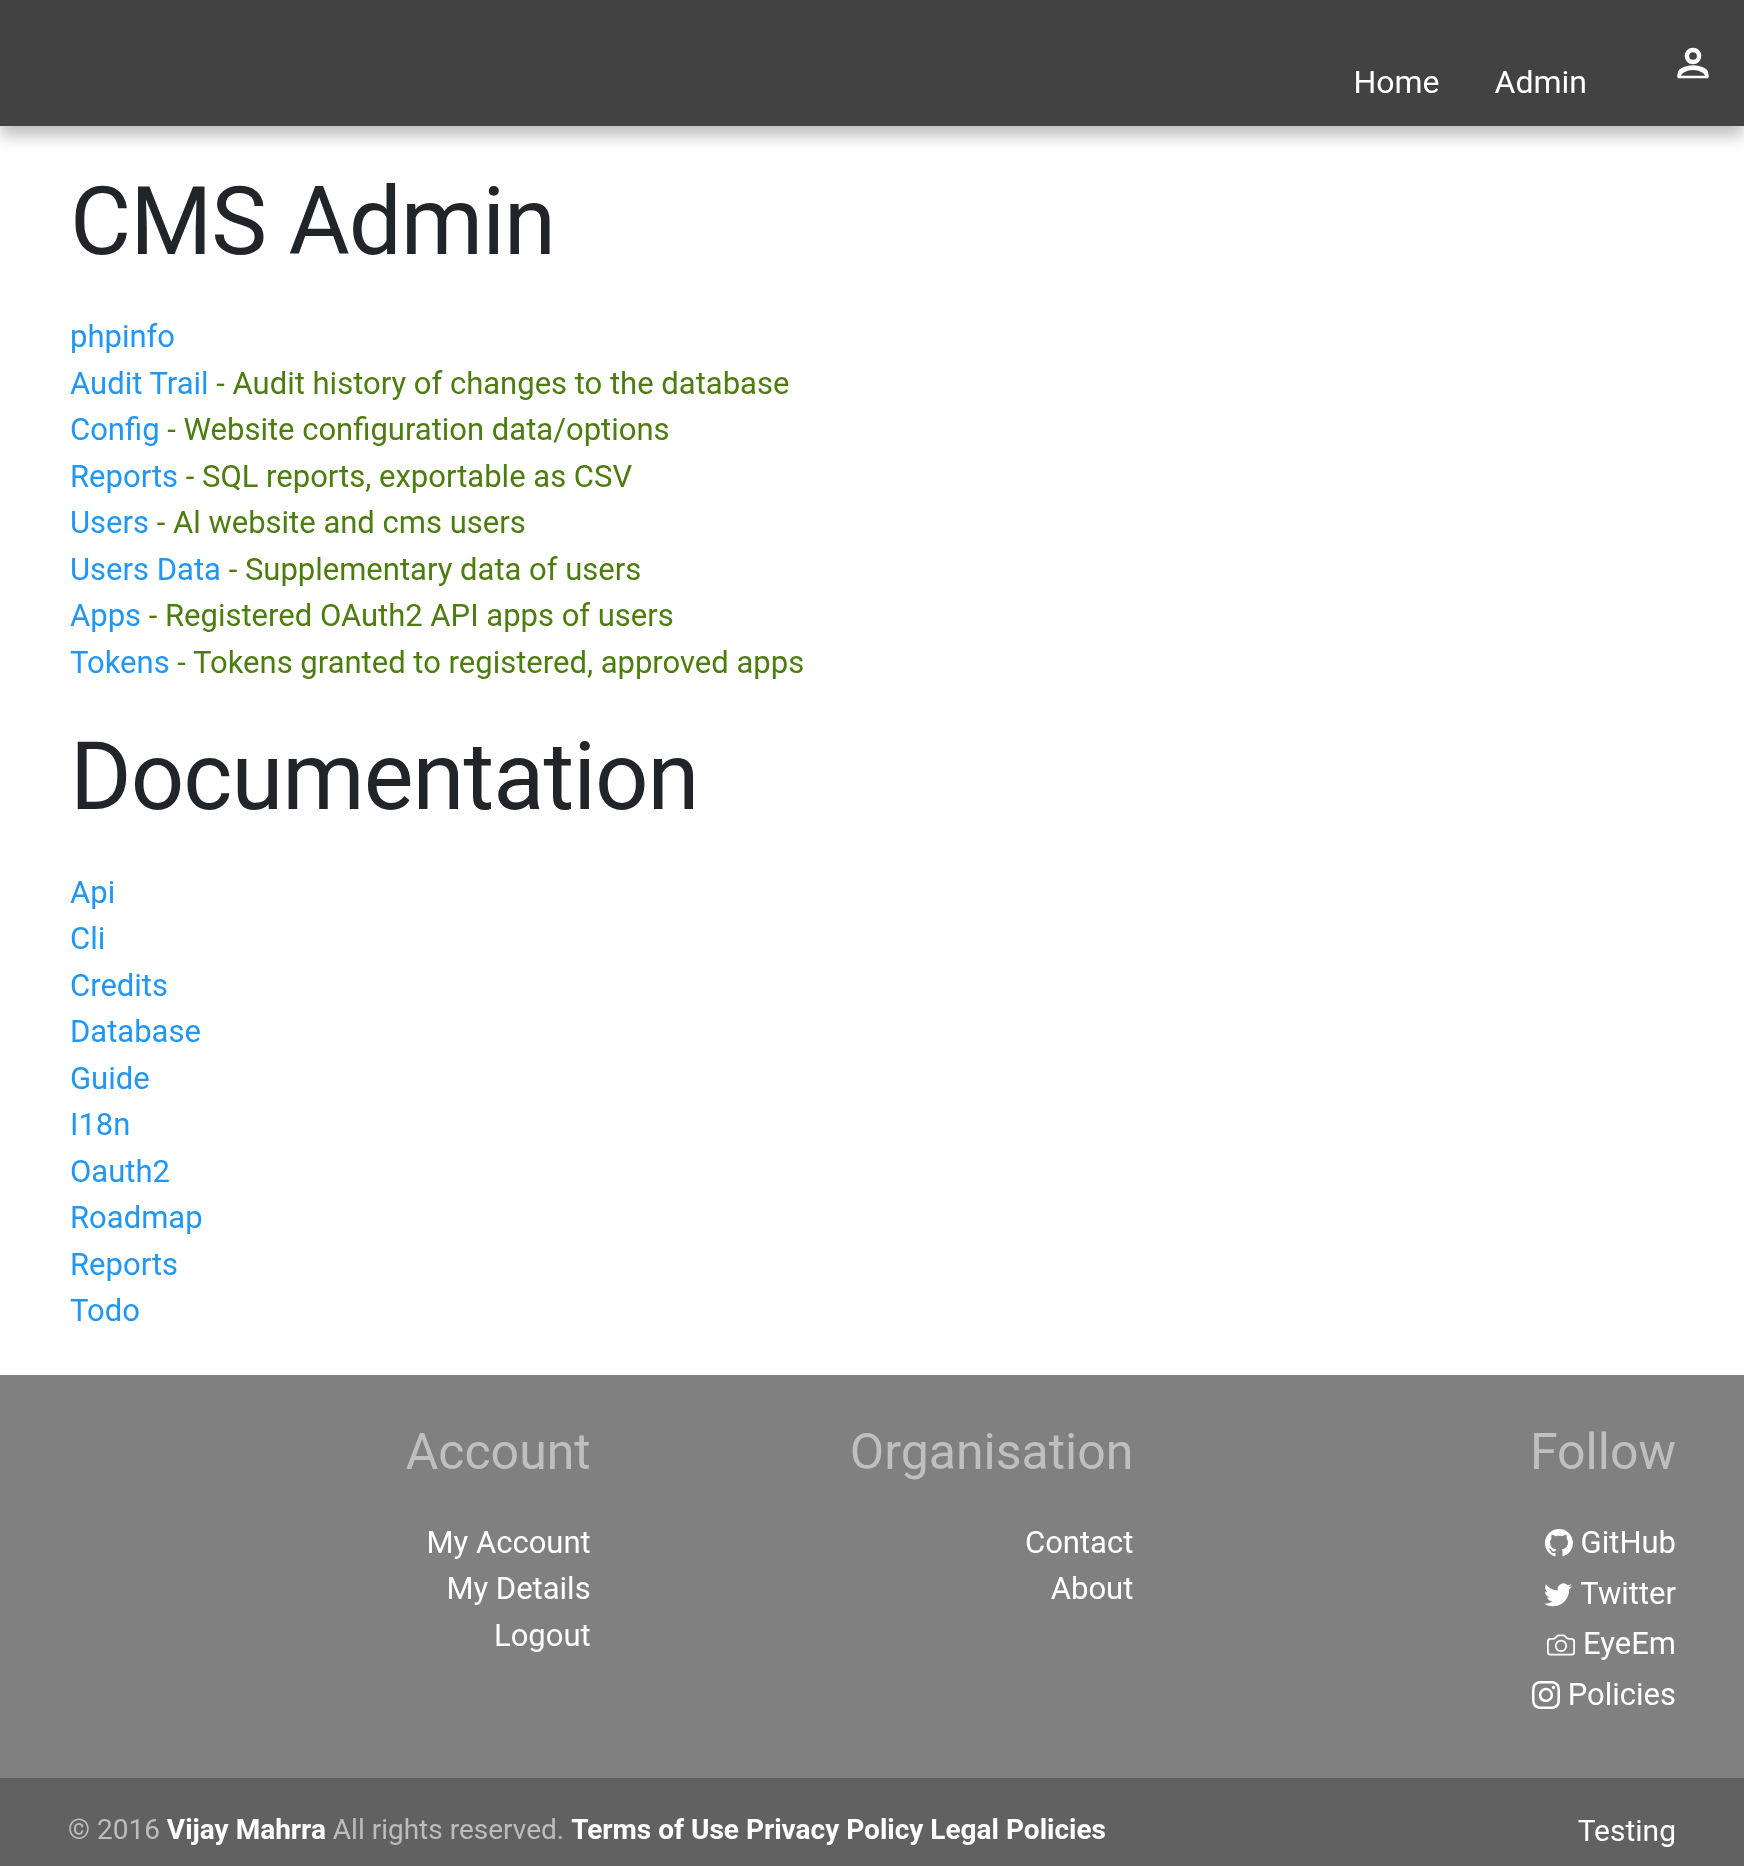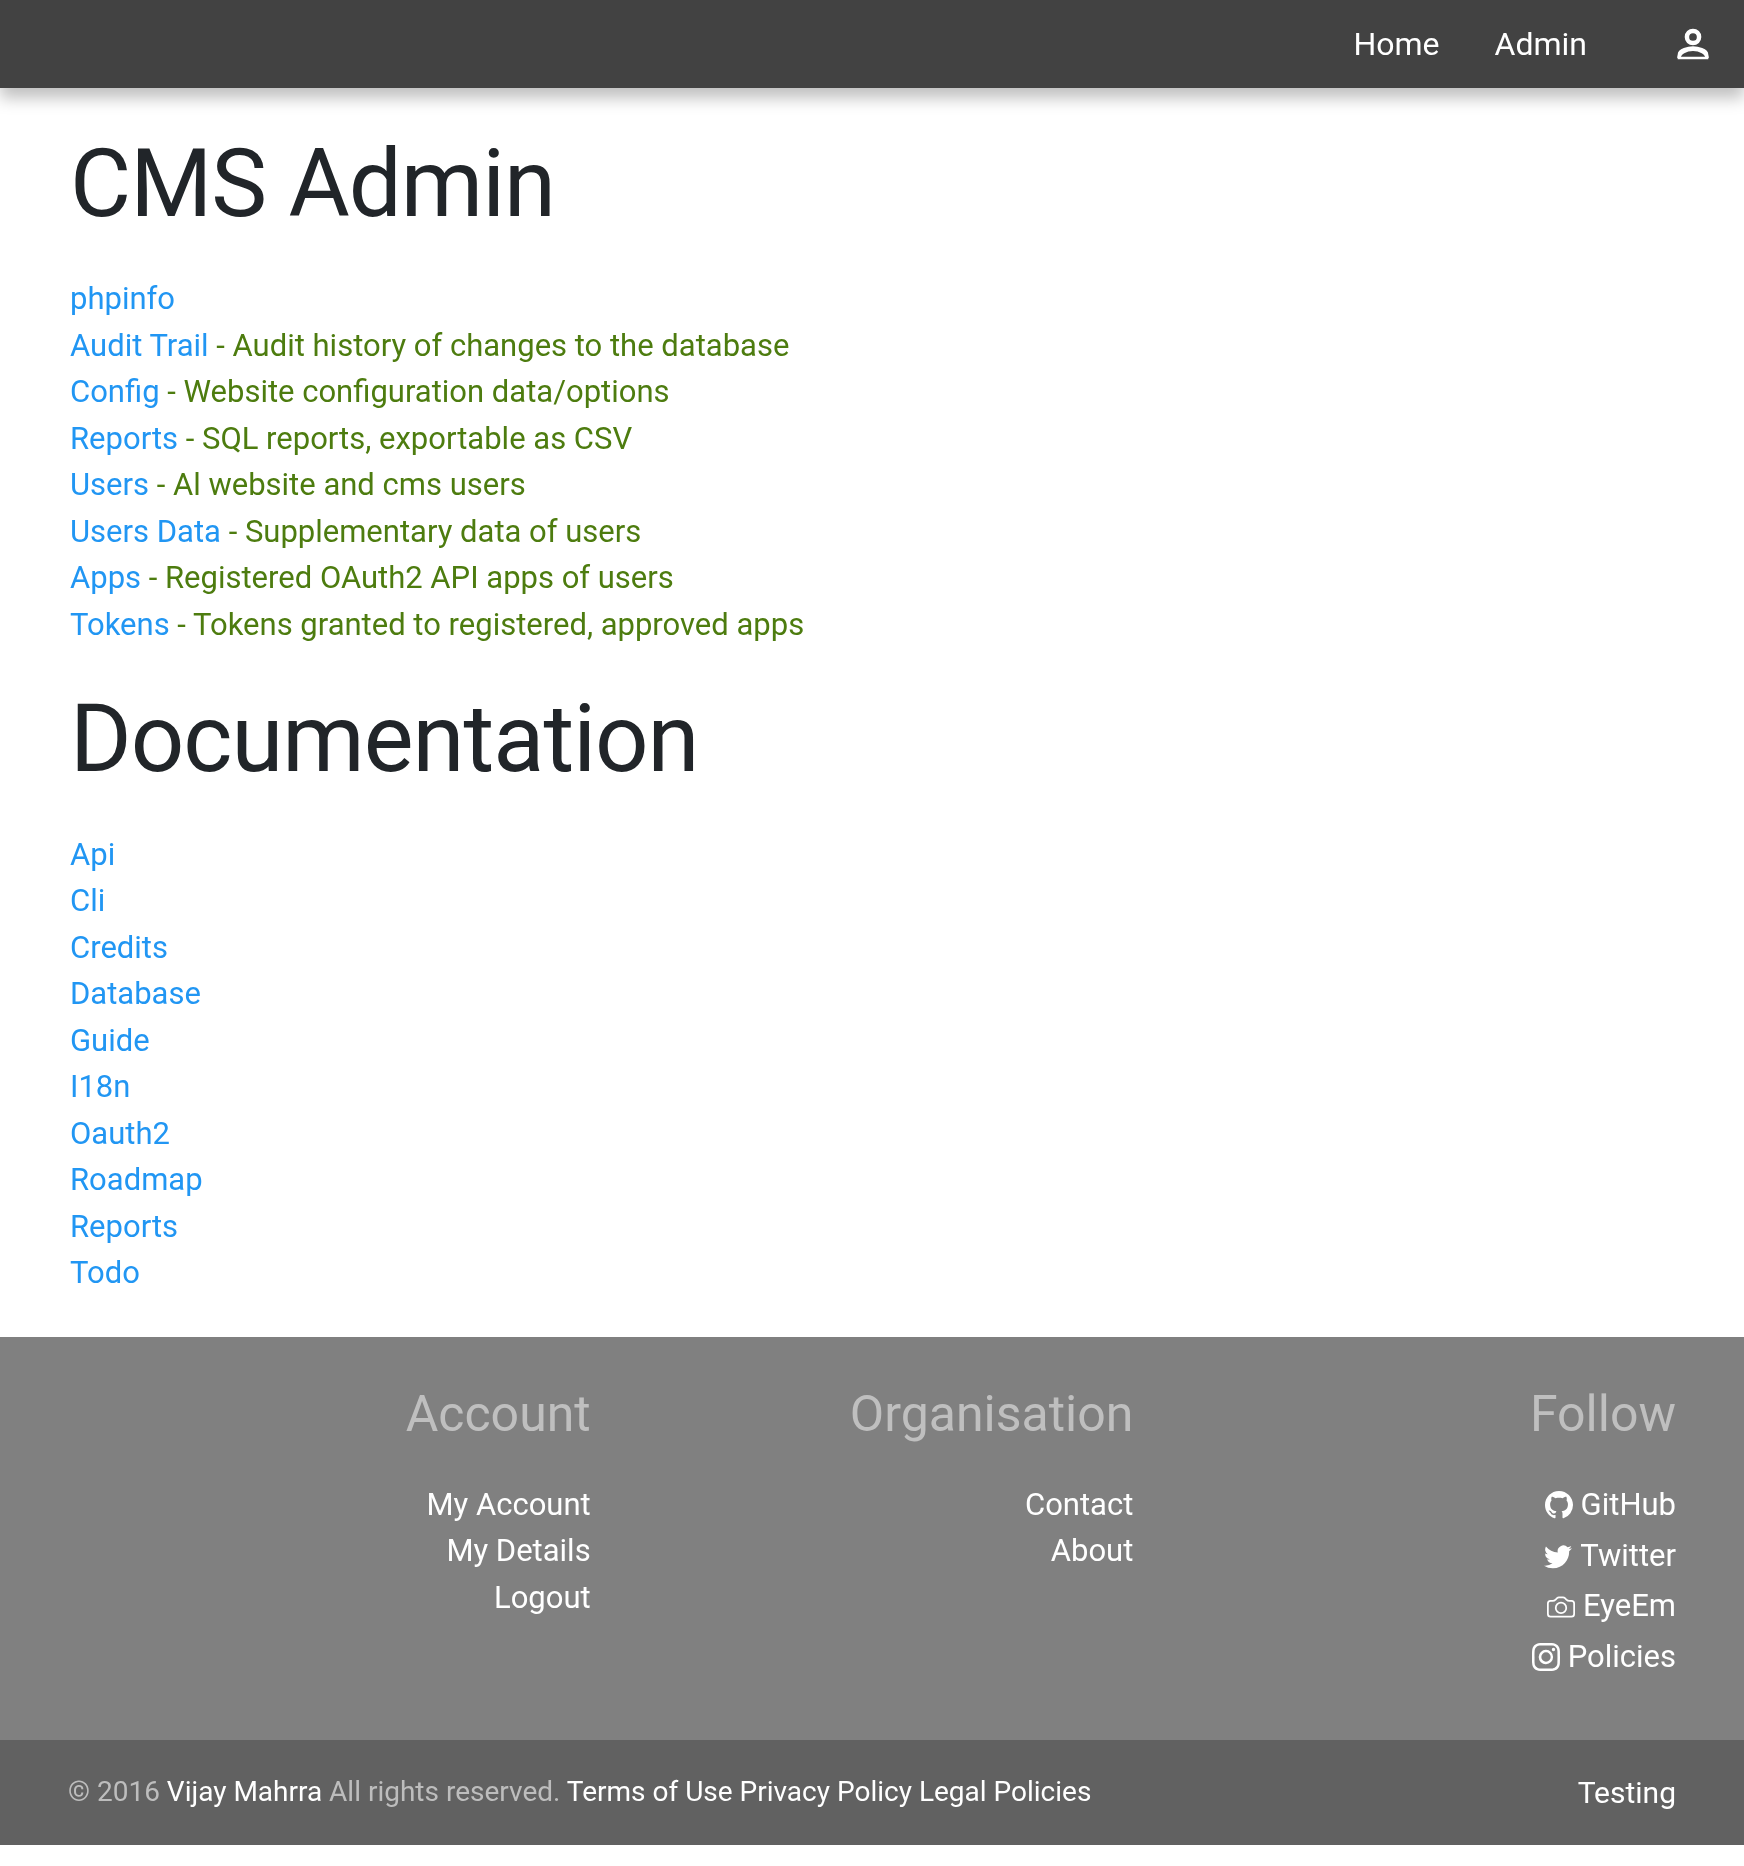--- a/index.html
+++ b/index.html
@@ -25,20 +25,21 @@
       position: relative;
       z-index: 10;
     }
     .nav-link {
       color: #fff;
       text-decoration: none;
       font-size: 32px;
       font-weight: 400;
       margin-right: 55px;
       cursor: pointer;
+      margin-top: 38px;
     }
     .nav-link.admin {
       margin-right: 85px;
     }
     .person-icon {
       width: 42px;
       height: 42px;
       cursor: pointer;
       display: flex;
       align-items: center;
@@ -126,20 +127,21 @@
       display: flex;
       justify-content: space-between;
       align-items: center;
       color: #bdbdbd;
       font-size: 28px;
     }
     .footer-lower .left a {
       color: #fff;
       text-decoration: none;
       cursor: pointer;
+      font-weight: bold;
     }
     .footer-lower .right a {
       color: #fff;
       text-decoration: none;
       font-size: 30px;
       cursor: pointer;
     }
   </style>
 </head>
 <body>

